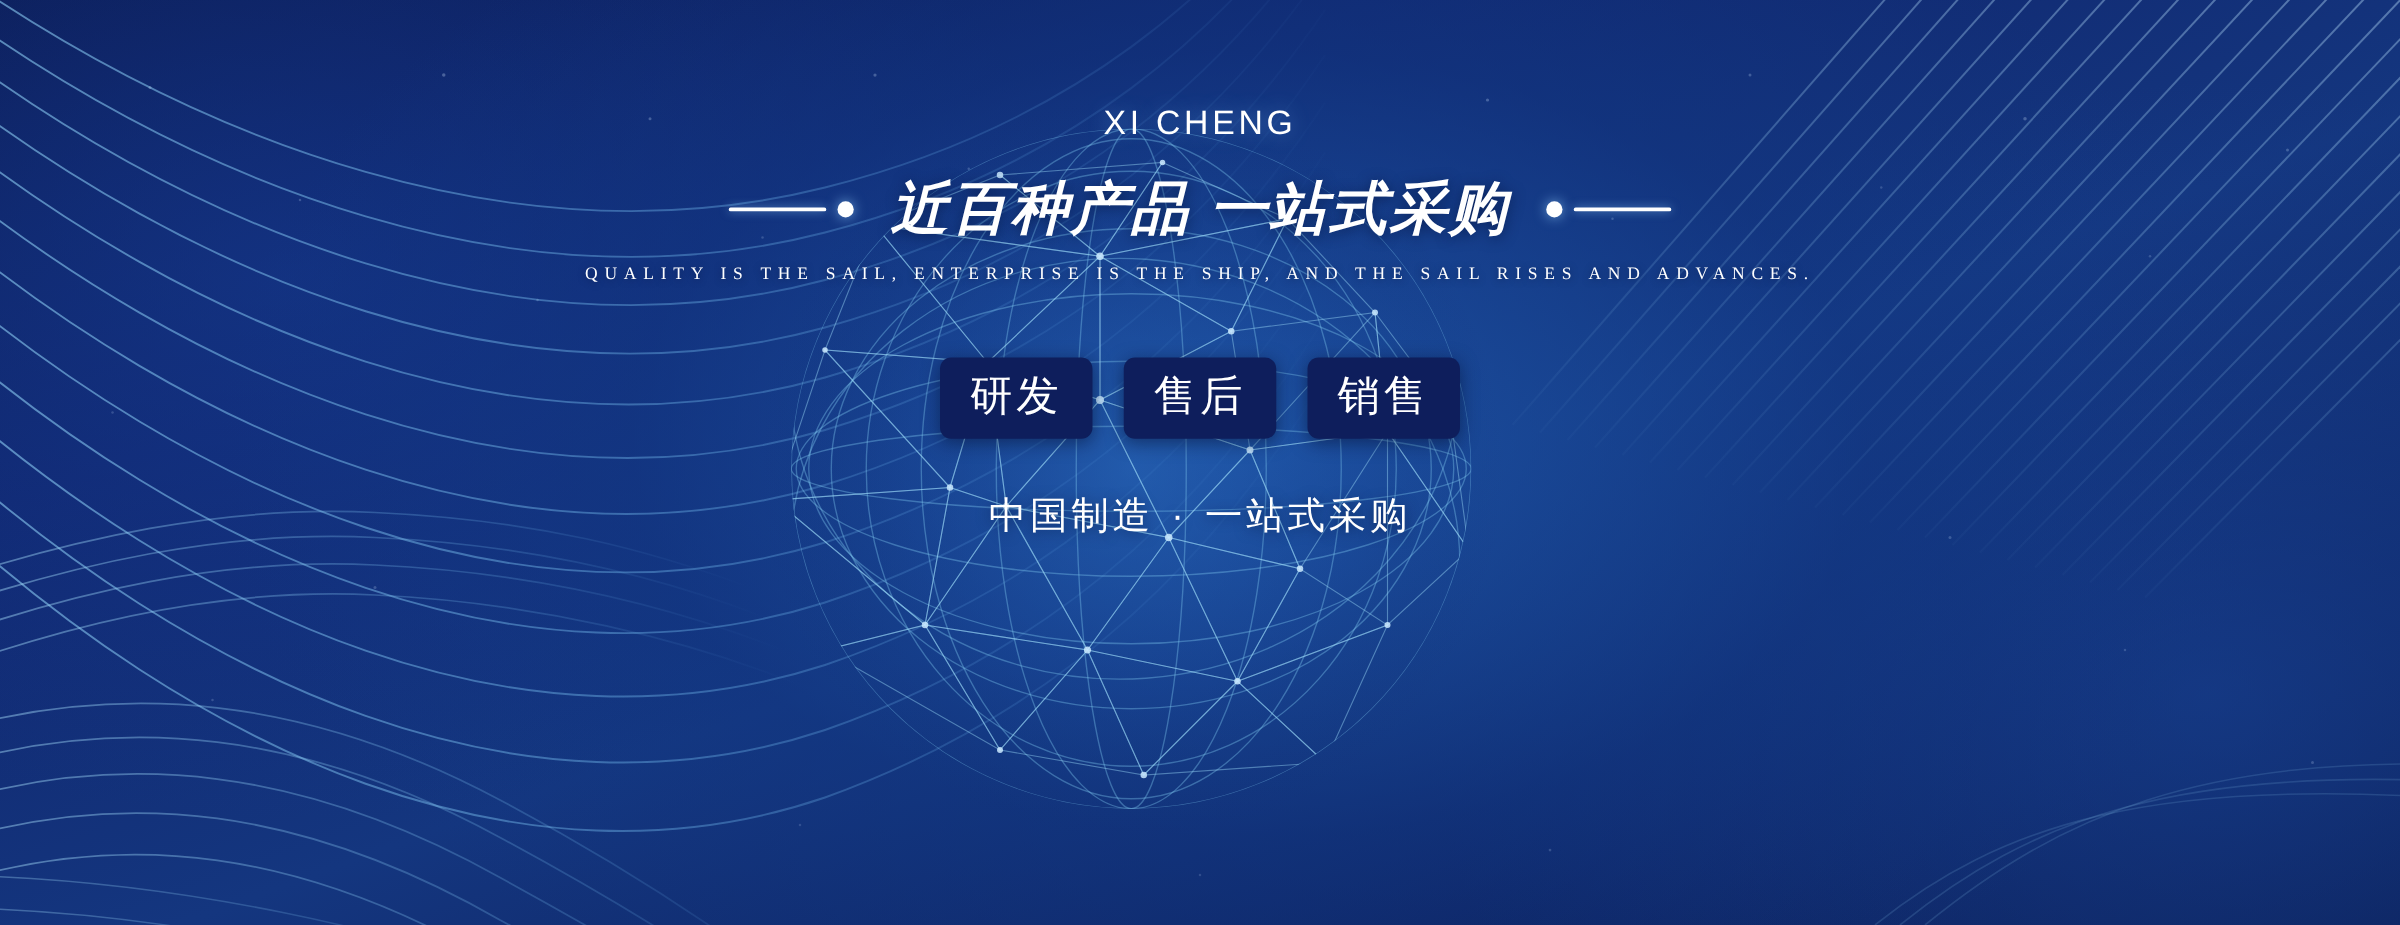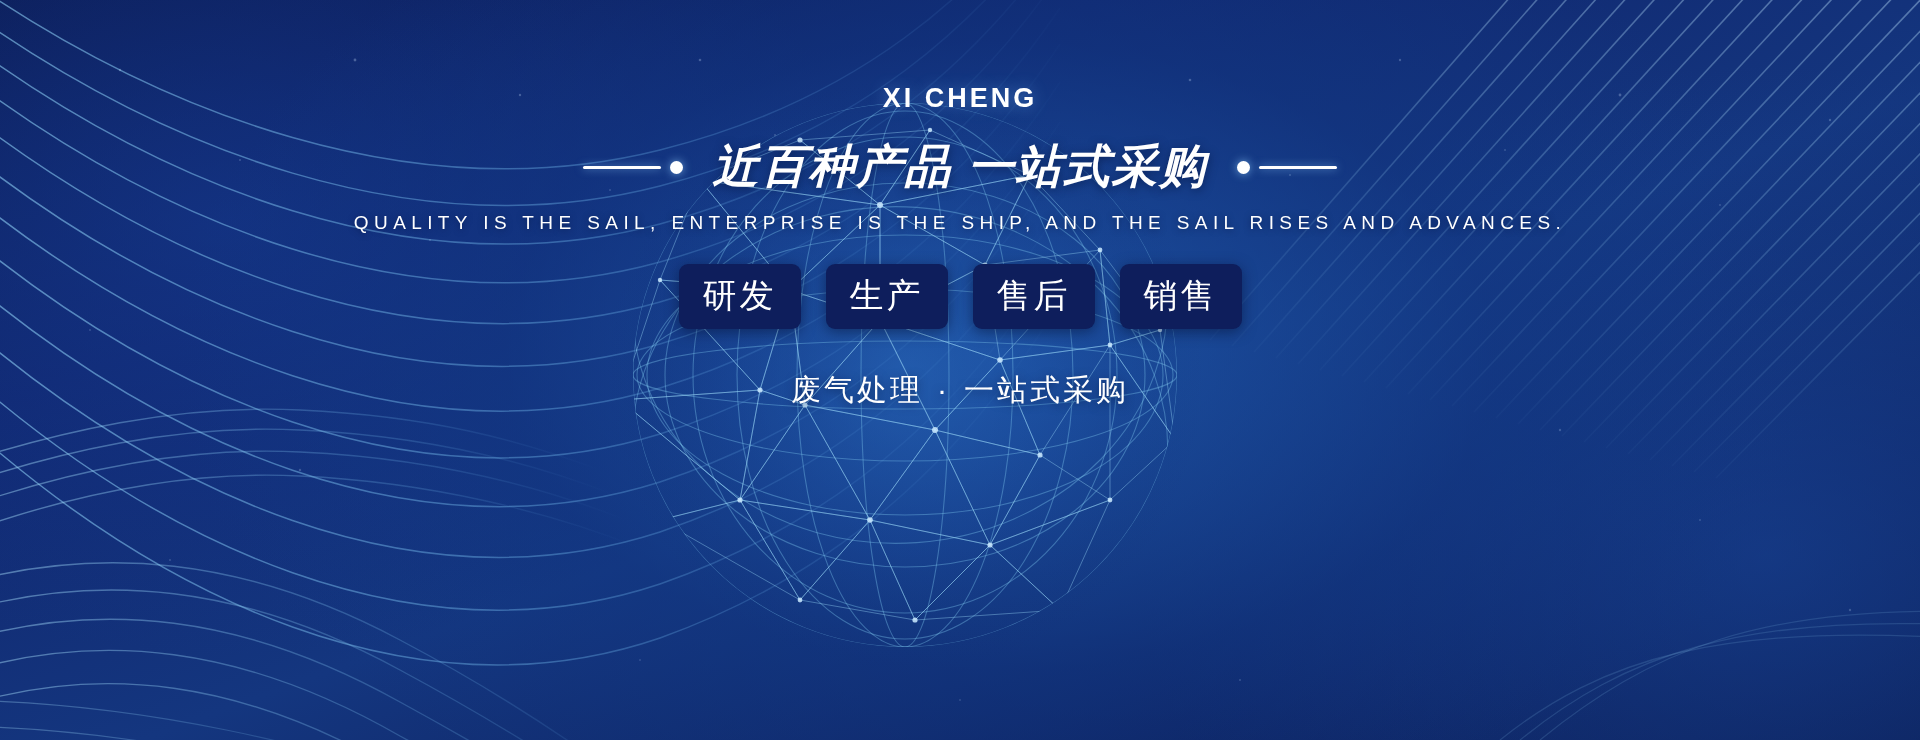--- a/index.html
+++ b/index.html
@@ -28,21 +28,21 @@
     position:absolute; inset:0;
     display:flex; flex-direction:column; align-items:center;
     z-index:6;
   }
 
   .brand{
     margin-top:83px;
     font-size:27px;
     letter-spacing:3px;
     color:#ffffff;
-    font-weight:700;
+    font-weight:400;
     text-shadow:0 0 16px rgba(120,190,255,.45);
   }
 
   .subtitle-row{
     margin-top:22px;
     display:flex; align-items:center; gap:30px;
   }
   .deco{ display:flex; align-items:center; }
   .deco .bar{
     width:78px; height:3px; background:#ffffff; border-radius:2px;
@@ -73,22 +73,22 @@
     letter-spacing:1px;
     line-height:1.18;
     white-space:nowrap;
     color:#ffffff;
     text-shadow:0 4px 18px rgba(5,20,60,.55);
   }
   .headline .accent{ color:#79c8f2; }
 
   .tagline{
     margin-top:14px;
-    font-family:Liberation Sans, sans-serif;
-    font-size:19px;
+    font-family:Liberation Serif, serif;
+    font-size:14px;
     letter-spacing:5.4px;
     color:#ffffff;
     white-space:nowrap;
     text-shadow:0 1px 6px rgba(5,20,60,.6);
   }
 
   .chips{
     margin-top:30px;
     display:flex; gap:25px;
   }
@@ -97,20 +97,21 @@
     padding:10px 24px 12px;
     border-radius:9px;
     background:#0e1e5c;
     color:#ffffff;
     font-size:34px;
     font-weight:400;
     letter-spacing:3px;
     text-align:center;
     line-height:1.25;
     box-shadow:0 3px 14px rgba(4,14,46,.5);
+    margin-top:28px;
   }
 
   .footer-line{
     margin-top:41px;
     font-size:30px;
     color:#ffffff;
     letter-spacing:3px;
     white-space:nowrap;
     text-shadow:0 2px 10px rgba(5,20,60,.6);
   }
@@ -358,23 +359,22 @@
         <span class="dot"></span>
         <span class="bar"></span>
       </span>
     </div>
 
 
     <div class="tagline">QUALITY IS THE SAIL, ENTERPRISE IS THE SHIP, AND THE SAIL RISES AND ADVANCES.</div>
 
     <div class="chips">
       <div class="chip">研发</div>
-      <div class="chip">生产</div>
       <div class="chip">售后</div>
       <div class="chip">销售</div>
     </div>
 
     <div class="footer-line">
-      <span>废气处理</span><span class="sep">·</span><span>一站式采购</span>
+      <span>中国制造</span><span class="sep">·</span><span>一站式采购</span>
     </div>
 
   </div>
 </div>
 
 </body></html>

